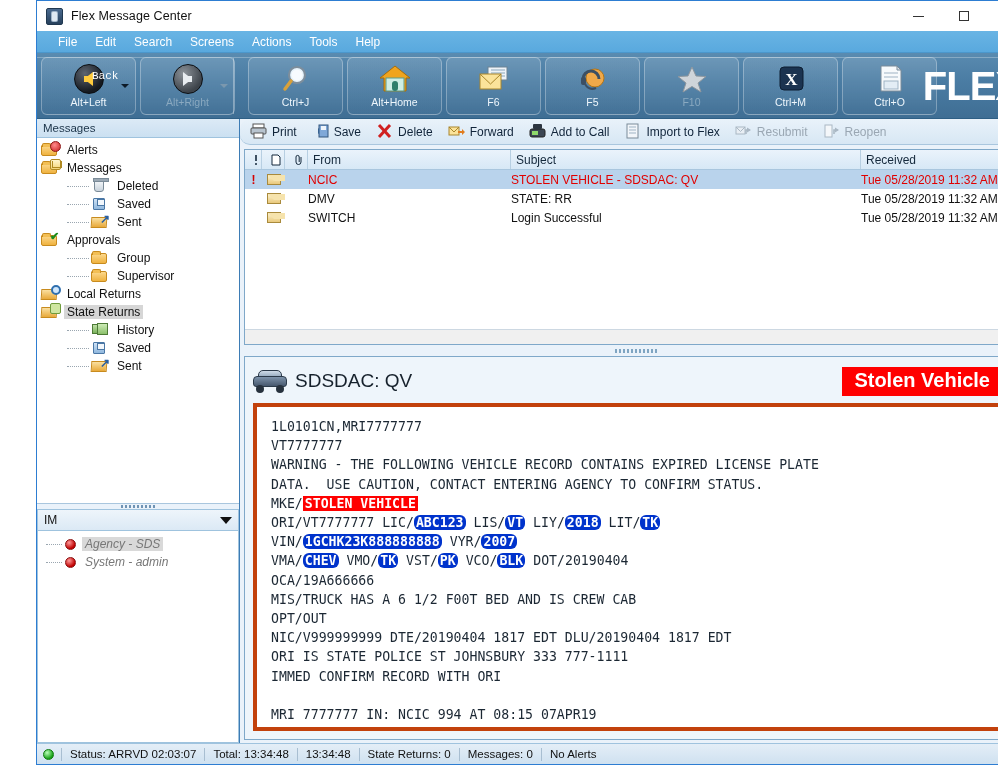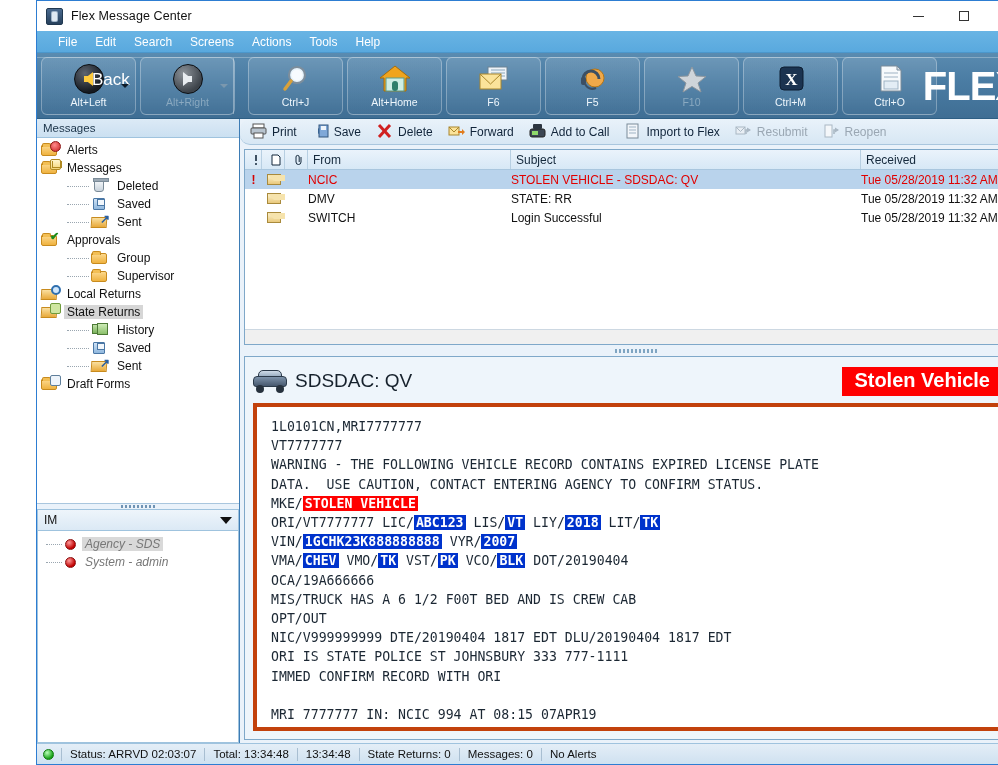--- a/index.html
+++ b/index.html
@@ -67,21 +67,21 @@
     border:1px solid rgba(255,255,255,.30); border-radius:6px;
     background: linear-gradient(rgba(255,255,255,.13), rgba(255,255,255,.02));
     display:flex; flex-direction:column; align-items:center; justify-content:center;
     position:relative;
   }
   .tbtn:first-child { margin-left:9px; }
   .tbtn .ico { height:32px; display:flex; align-items:center; justify-content:center; }
   .tbtn .shortcut { font-size:10.5px; color:#eef6fc; margin-top:1px; }
   .tbtn.disabled .shortcut { color:#8aa9c0; }
   .tbtn .caption {
-    position:absolute; left:50px; top:12px; color:#fff; font-size:17px;
+    position:absolute; left:50px; top:12px; color:#fff; font-size:11px;font-family:Liberation Mono, monospace;
   }
   .tbtn .caret {
     position:absolute; right:6px; top:26px;
     width:0;height:0;border-left:4px solid transparent;border-right:4px solid transparent;
     border-top:4px solid #0d1b28;
   }
   .tbtn.disabled .caret { border-top-color:#7b98ae; }
   .ribbon-sep { width:9px; height:100%; }
   .circ {
     width:30px;height:30px;border-radius:50%;
@@ -222,21 +222,21 @@
   .car .w1 { position:absolute; left:3px; top:15px; width:8px; height:8px; border-radius:50%; background:#27323e;}
   .car .w2 { position:absolute; right:3px; top:15px; width:8px; height:8px; border-radius:50%; background:#27323e;}
   .detail-title { font-size:19px; color:#16212c; }
   .stolen-badge { margin-left:auto; background:#ff0000; color:#fff; font-size:20px; font-weight:bold;
                   padding:2px 12px 4px 12px; line-height:1.15; }
   .msgbody {
     flex:1 1 auto; background:#ffffff; border:4px solid #c2410c; margin-top:4px;
     font-family:"DejaVu Sans Mono", monospace; font-size:13.2px; color:#1b2733;
     line-height:19.2px; padding:10px 8px 6px 14px; overflow:hidden; white-space:pre-wrap;
   }
-  .hl { background:#0033cc; color:#ffffff; padding:0 2px; font-weight:bold; }
+  .hl { background:#0033cc; color:#ffffff; padding:0 2px; font-weight:bold;border-radius:6px; }
   .hl-red { background:#ff0000; color:#ffffff; padding:0 2px; font-weight:bold; }
   .detail-scroll { width:19px; flex:0 0 19px; background:#eaf2fa; border-left:1px solid #b9d0e2;
                    display:flex; flex-direction:column; align-items:center; }
   .ds-arrow { width:17px; height:17px; display:flex; align-items:center; justify-content:center;
               font-size:11px; color:#333; background:#f4f4f4; }
   .ds-thumb { width:15px; background:#c6c6c6; margin:1px 0; }
   .ds-track { flex:1 1 auto; width:15px; background:#f4f4f4; }
 
   
   .statusbar {
@@ -492,27 +492,20 @@
 
         <div class="tnode ind2">
           <span class="dots"></span>
           <span class="ico16">
               <span class="folder-open"></span>
               <span class="sentarrow">↗</span>
             </span>
           <span class="tlabel">Sent</span>
         </div>
 
-        <div class="tnode ind1">
-          <span class="ico16">
-              <span class="folder"></span>
-              <span class="badge b-grid"></span>
-            </span>
-          <span class="tlabel">Draft Forms</span>
-        </div>
       </div>
 
       <div class="splitter-h">
         <div class="grip"></div>
       </div>
 
       <div class="im-head">
         <span>IM</span>
         <span class="cdown"></span>
       </div>

